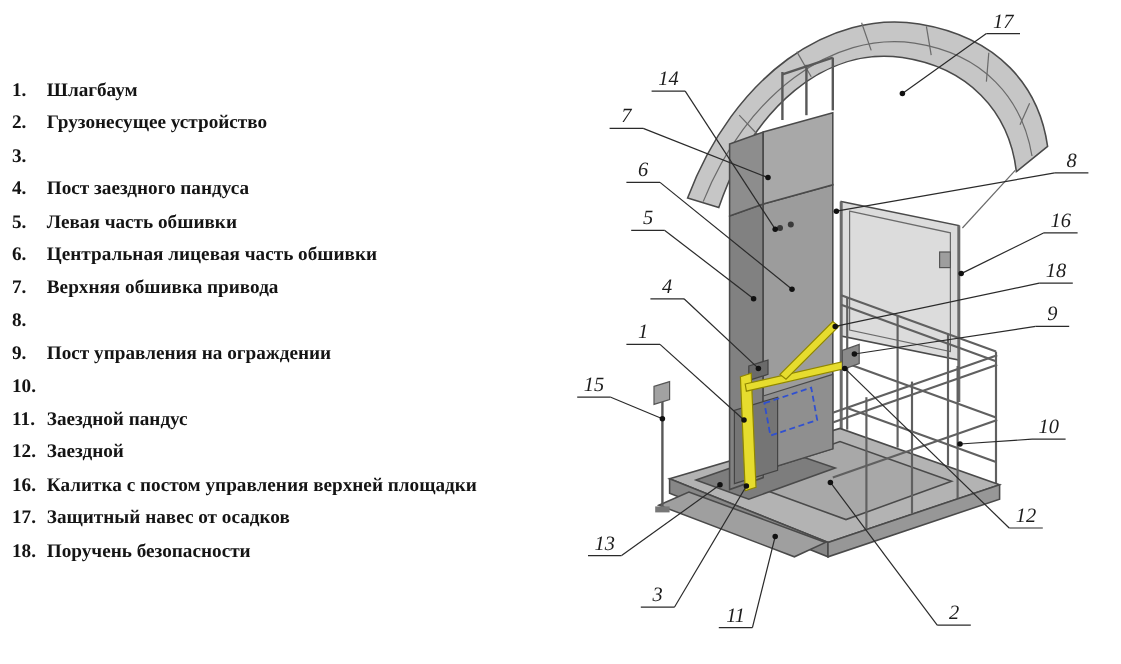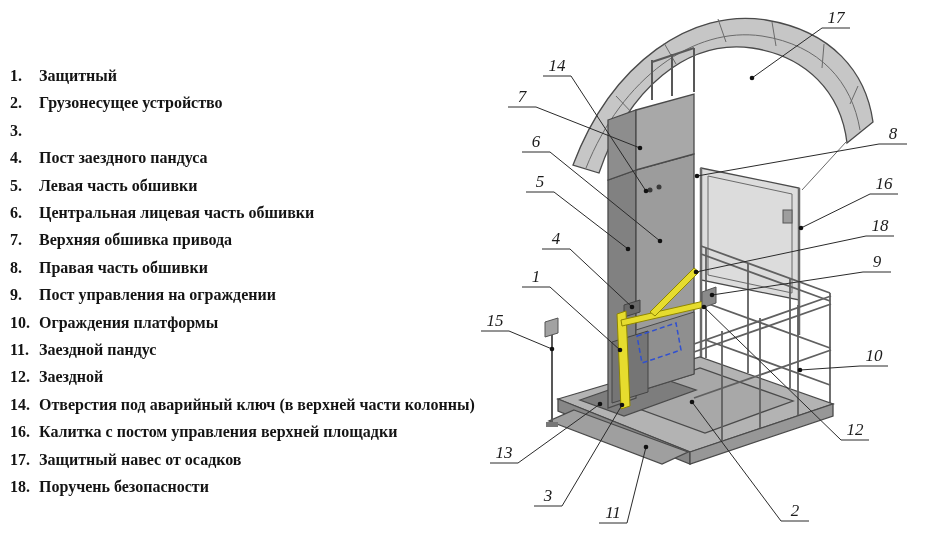--- a/index.html
+++ b/index.html
@@ -20,21 +20,21 @@
   .leader{stroke:#2a2a2a;stroke-width:1;fill:none;}
   .dot{fill:#111;}
   .callout text{font-family:"Liberation Serif",serif;font-style:italic;font-size:17px;fill:#1c1c1c;}
 </style>
 </head>
 <body>
 
 <div class="parts-list">
   <div class="parts-row">
       <span class="num">1.</span>
-      <span class="label">Защитный</span>
+      <span class="label">Шлагбаум</span>
     </div>
   <div class="parts-row">
       <span class="num">2.</span>
       <span class="label">Грузонесущее устройство</span>
     </div>
   <div class="parts-row">
       <span class="num">3.</span>
     </div>
   <div class="parts-row">
       <span class="num">4.</span>
@@ -47,41 +47,35 @@
   <div class="parts-row">
       <span class="num">6.</span>
       <span class="label">Центральная лицевая часть обшивки</span>
     </div>
   <div class="parts-row">
       <span class="num">7.</span>
       <span class="label">Верхняя обшивка привода</span>
     </div>
   <div class="parts-row">
       <span class="num">8.</span>
-      <span class="label">Правая часть обшивки</span>
     </div>
   <div class="parts-row">
       <span class="num">9.</span>
       <span class="label">Пост управления на ограждении</span>
     </div>
   <div class="parts-row">
       <span class="num">10.</span>
-      <span class="label">Ограждения платформы</span>
     </div>
   <div class="parts-row">
       <span class="num">11.</span>
       <span class="label">Заездной пандус</span>
     </div>
   <div class="parts-row">
       <span class="num">12.</span>
       <span class="label">Заездной</span>
-    </div>
-  <div class="parts-row">
-      <span class="num">14.</span>
-      <span class="label">Отверстия под аварийный ключ (в верхней части колонны)</span>
     </div>
   <div class="parts-row">
       <span class="num">16.</span>
       <span class="label">Калитка с постом управления верхней площадки</span>
     </div>
   <div class="parts-row">
       <span class="num">17.</span>
       <span class="label">Защитный навес от осадков</span>
     </div>
   <div class="parts-row">

